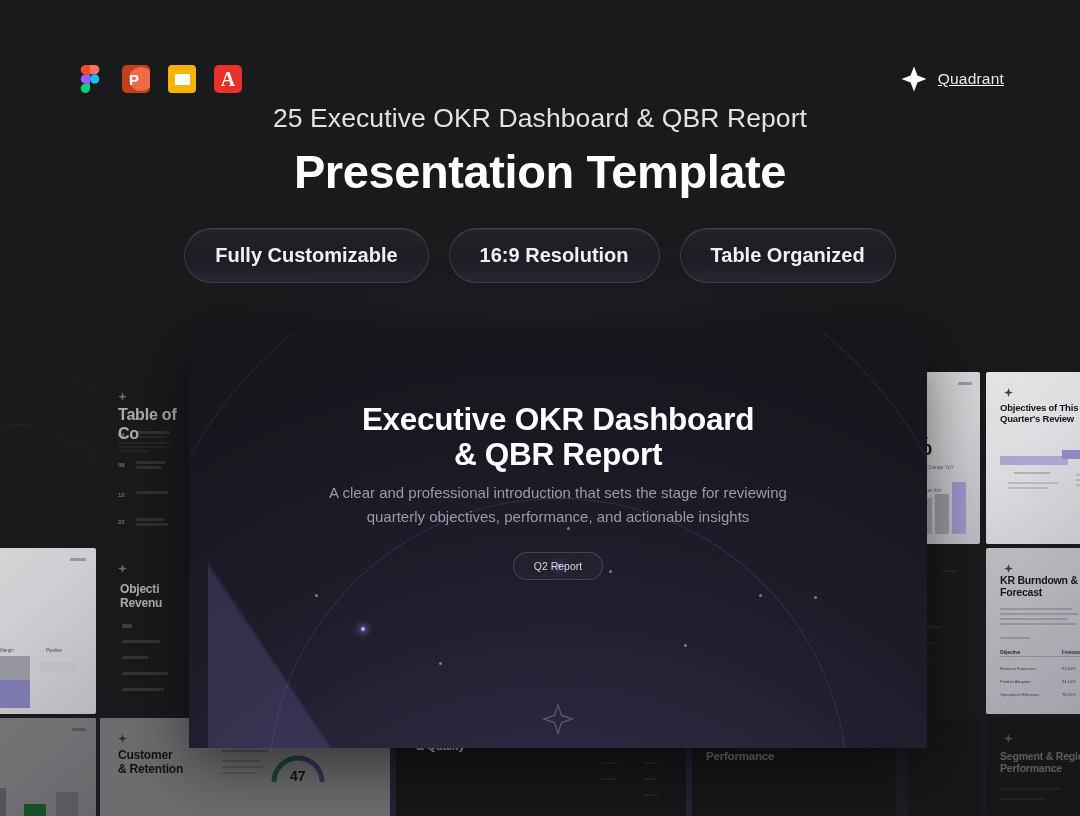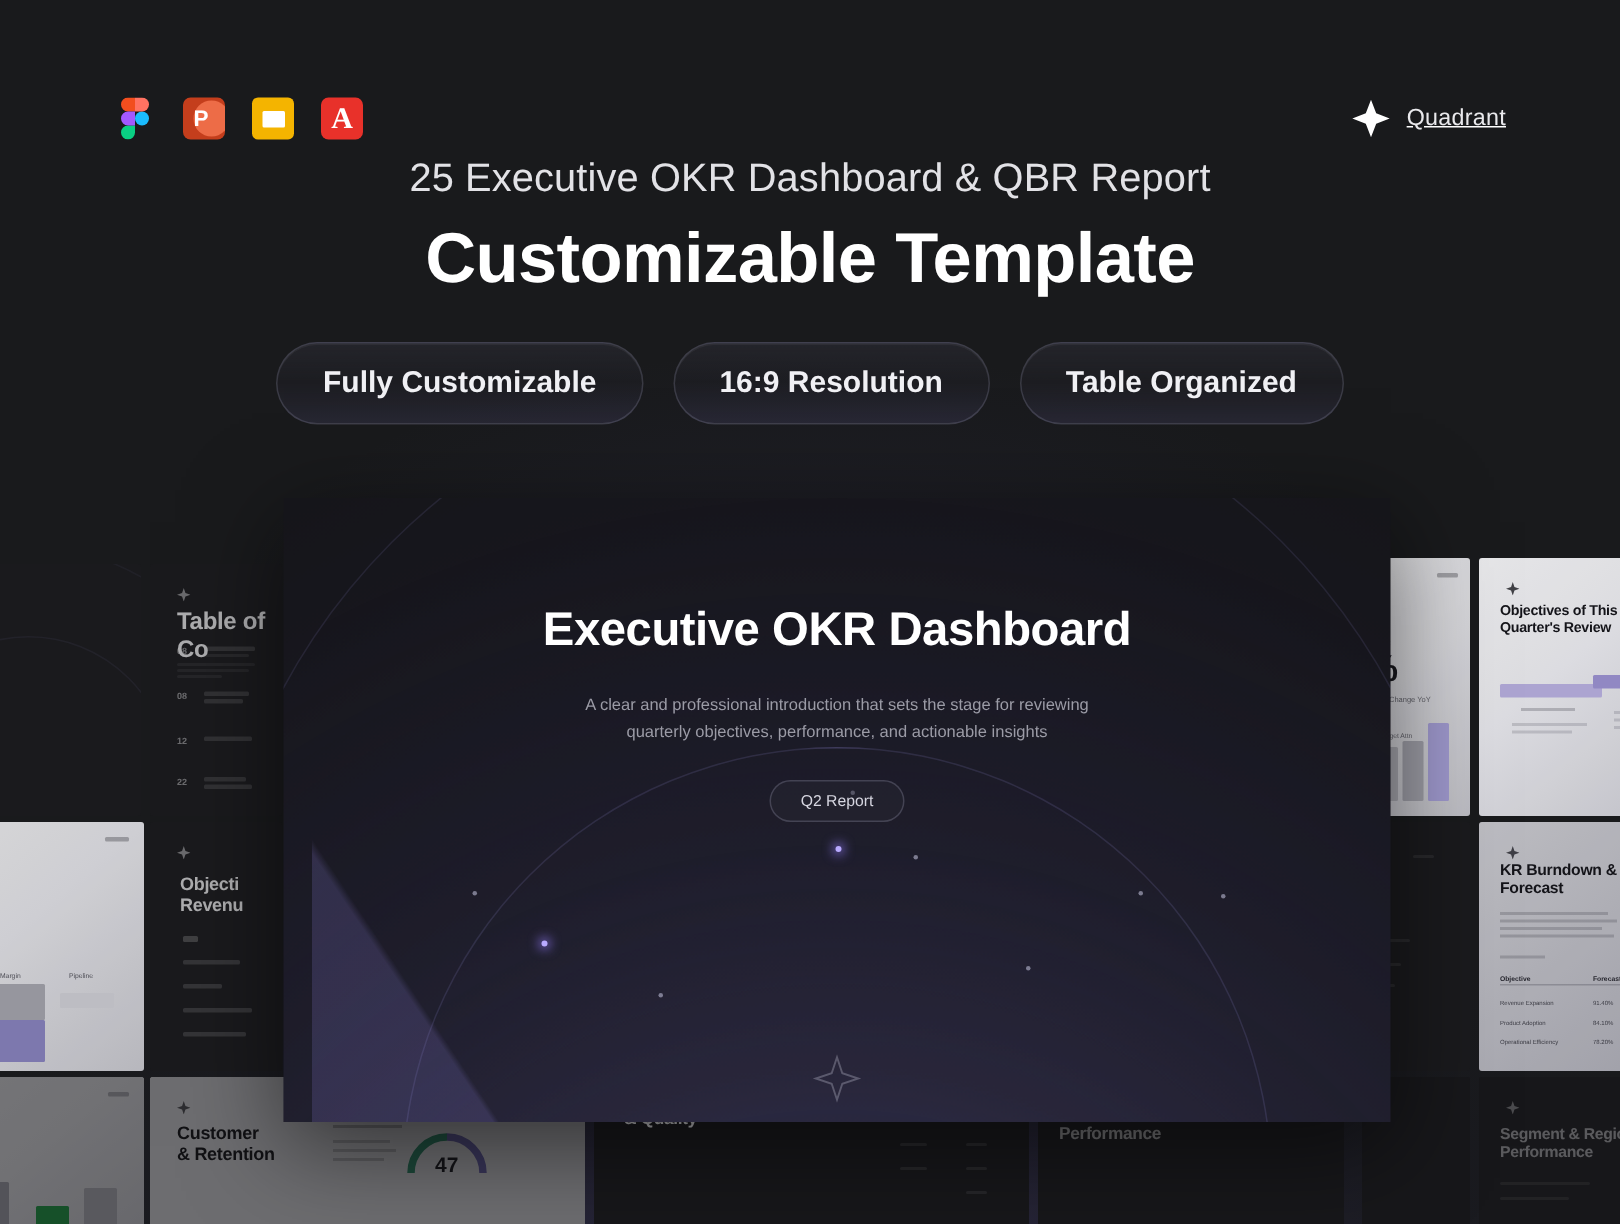--- a/index.html
+++ b/index.html
@@ -136,21 +136,21 @@
       rgba(120,110,185,0.26) 34deg,
       rgba(120,110,185,0) 34.5deg);
   }
   .dot{
     position:absolute; width:4px; height:4px; border-radius:50%;
     background:#b9aaff; box-shadow:0 0 7px 2px rgba(150,125,255,0.72);
   }
   .dot.faint{ background:rgba(200,200,225,0.55); box-shadow:none; width:3px; height:3px; }
   .hs-inner{ position:relative; z-index:3; text-align:center; padding-top:70px; }
   .hs-title{ font-size:31.5px; font-weight:bold; line-height:1.12; color:#fff; letter-spacing:-.3px; }
-  .hs-sub{ margin-top:24px; font-size:11px; line-height:1.65; color:#9b9ba6; }
+  .hs-sub{ margin-top:8px; font-size:15px; line-height:1.65; color:#9b9ba6; }
   .hs-badge{
     margin:22px auto 0; display:inline-block;
     border:1px solid rgba(170,170,200,0.25); border-radius:16px;
     padding:7px 20px; font-size:10.5px; color:#d6d6e0;
     background:rgba(40,40,52,0.45);
   }
   .hs-mark{
     position:absolute; left:50%; bottom:12px; transform:translateX(-50%);
     width:34px; height:34px; opacity:.30; z-index:3;
   }
@@ -378,20 +378,21 @@
     <div class="dot faint" style="left:625px; top:264px;"></div>
     <div class="dot faint" style="left:570px; top:262px;"></div>
     <div class="dot faint" style="left:495px; top:312px;"></div>
     <div class="dot faint" style="left:250px; top:330px;"></div>
     <div class="dot faint" style="left:378px; top:195px;"></div>
   </div>
 
   <div class="hs-inner">
     <div class="hs-title">
       <span>Executive OKR Dashboard</span><br>
+      <span>&amp; QBR Report</span>
     </div>
     <div class="hs-sub">
       <span>A clear and professional introduction that sets the stage for reviewing</span><br>
       <span>quarterly objectives, performance, and actionable insights</span>
     </div>
     <div class="hs-badge">Q2 Report</div>
   </div>
 
   <svg class="hs-mark" viewBox="0 0 24 24">
     <path d="M12 2 L14.5 9.5 L22 12 L14.5 14.5 L12 22 L9.5 14.5 L2 12 L9.5 9.5 Z" fill="none" stroke="#cfcfe0" stroke-width="0.9"></path>
@@ -429,19 +430,19 @@
   <div class="brand">
     <svg class="brand-mark" viewBox="0 0 24 24">
       <path d="M12 0.5 L15.2 8.8 L23.5 12 L15.2 15.2 L12 23.5 L8.8 15.2 L0.5 12 L8.8 8.8 Z" fill="#ffffff"></path>
     </svg>
     <span class="brand-name">Quadrant</span>
   </div>
 </div>
 
 <div class="hero">
   <div class="hero-eyebrow">25 Executive OKR Dashboard &amp; QBR Report</div>
-  <div class="hero-title">Customizable Template</div>
+  <div class="hero-title">Presentation Template</div>
   <div class="pills">
     <div class="pill">Fully Customizable</div>
     <div class="pill">16:9 Resolution</div>
     <div class="pill">Table Organized</div>
   </div>
 </div>
 
 </body></html>

